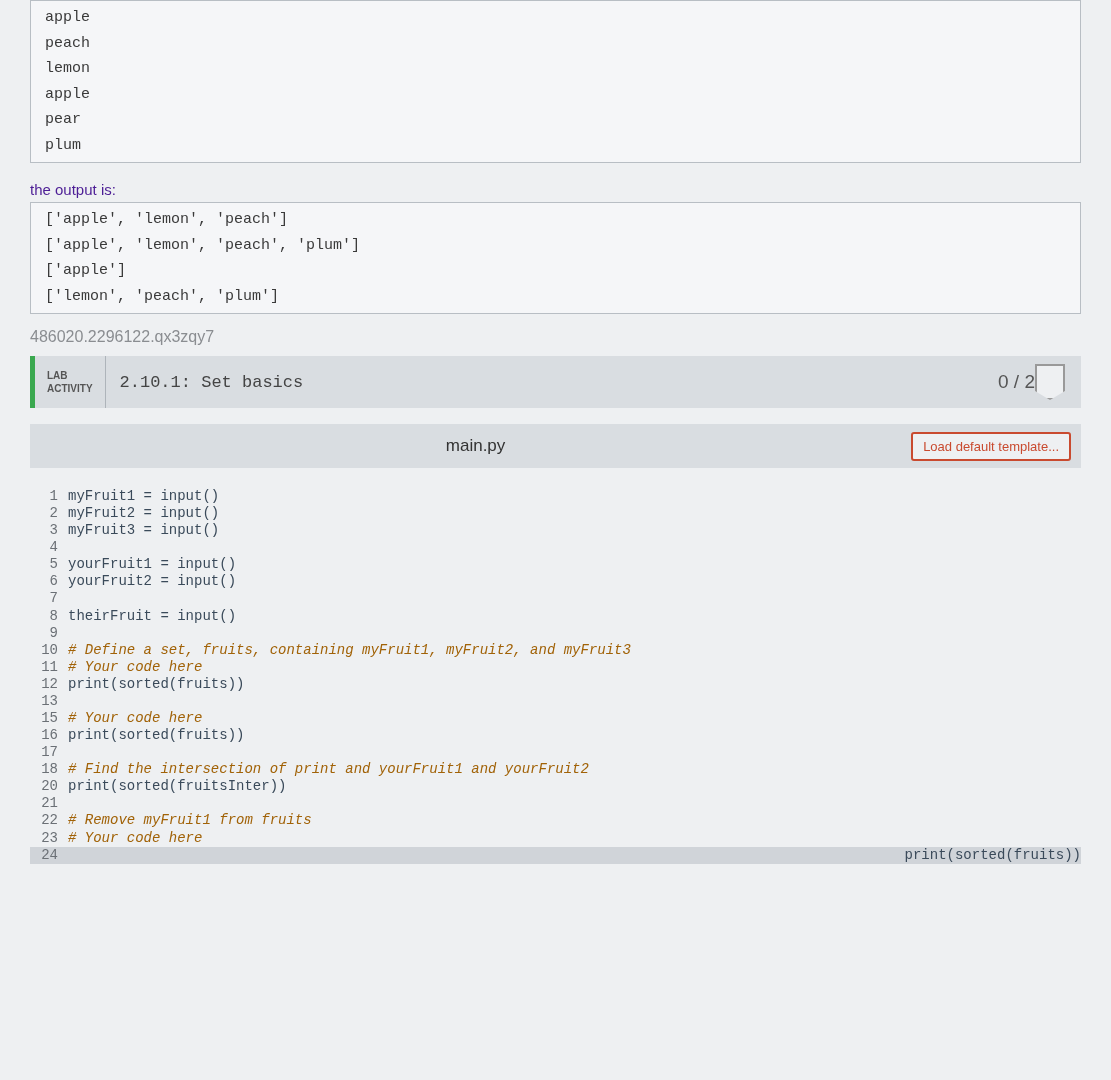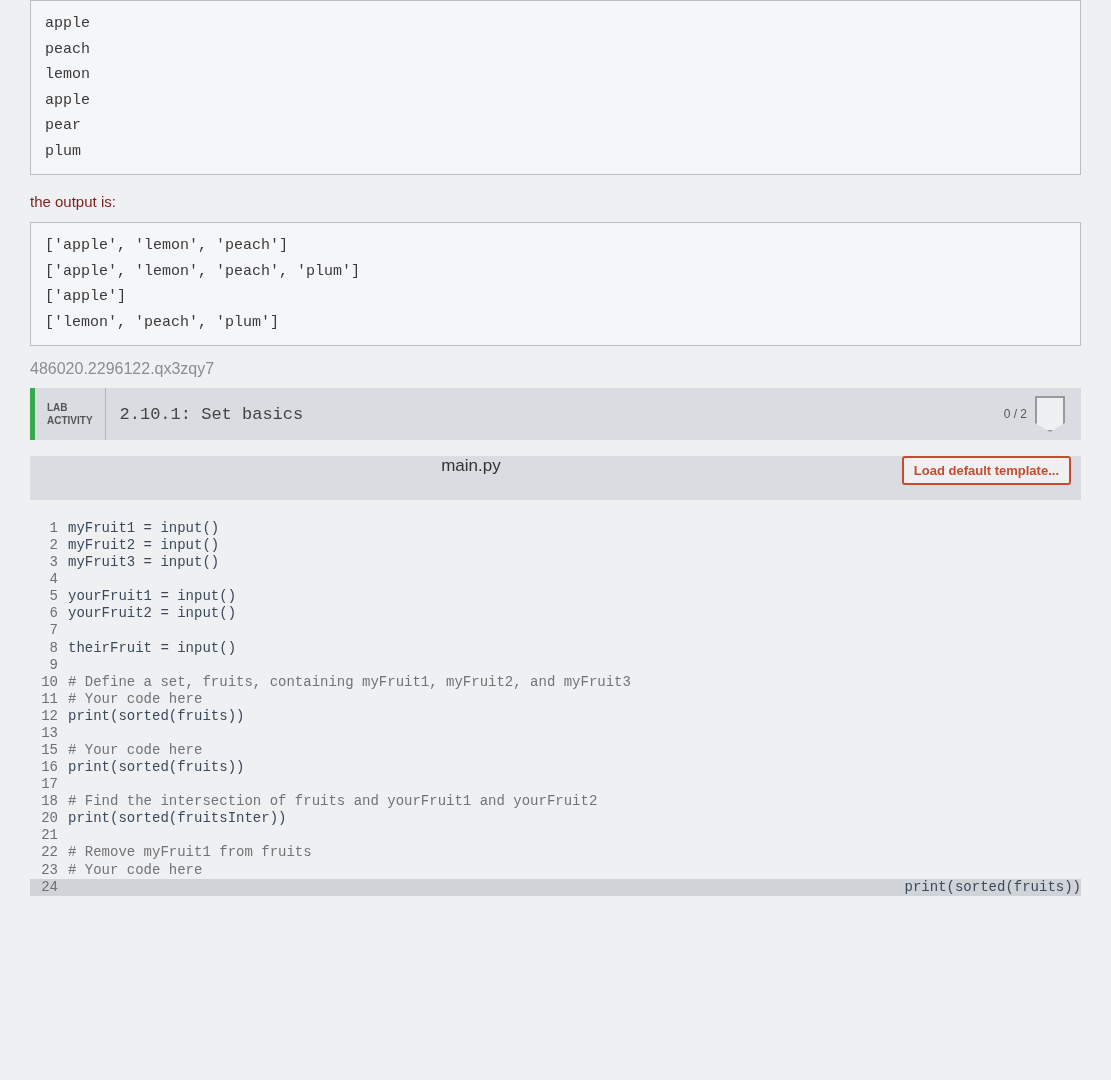--- a/index.html
+++ b/index.html
@@ -6,31 +6,31 @@
     body {
       font-family: Arial, Helvetica, sans-serif;
       background: #eef0f2;
       padding: 0 30px;
       width: 1111px;
       color: #333;
     }
     .code-box {
       border: 1px solid #b8bec4;
       background: #f5f6f8;
-      padding: 10px 14px;
+      padding: 4px 14px;
       font-family: "Courier New", Courier, monospace;
       font-size: 15px;
       line-height: 1.7;
       color: #3a3a3a;
       white-space: pre;
     }
     .output-label {
-      margin: 18px 0 12px 0;
+      margin: 18px 0 4px 0;
       font-size: 15px;
-      color: #7f1d1d;
+      color: #4c1d95;
     }
     .small-id {
       font-size: 16px;
       color: #8a8d91;
       margin: 14px 0 10px 0;
     }
     .lab-header {
       display: flex;
       align-items: stretch;
       background: #d9dde1;
@@ -54,58 +54,57 @@
       padding: 0 14px;
       display: flex;
       align-items: center;
       flex: 1;
       font-family: Liberation Mono, monospace;
     }
     .lab-score {
       display: flex;
       align-items: center;
       padding: 0 16px;
-      font-size: 12px;
+      font-size: 19px;
       color: #555;
-      gap: 8px;
     }
     .score-badge {
       width: 30px;
       height: 36px;
       border: 2px solid #999;
       background: #eef0f2;
       clip-path: polygon(0 0, 100% 0, 100% 75%, 50% 100%, 0 75%);
     }
     .editor-panel {
       background: #eef0f2;
       padding: 16px 0 0 0;
     }
     .file-header {
       display: flex;
-      align-items: flex-start;
+      align-items: center;
       background: #d9dde1;
       height: 44px;
       padding: 0 10px;
       position: relative;
     }
     .file-name {
       flex: 1;
       text-align: center;
       font-size: 17px;
       color: #333;
     }
     .load-template-btn {
       border: 2px solid #c94a2f;
       color: #c94a2f;
       background: #eef0f2;
       font-size: 13px;
       padding: 5px 10px;
       border-radius: 3px;
       cursor: pointer;
-      font-weight: 700;
+      font-weight: 400;
     }
     .code-editor {
       font-family: "Courier New", Courier, monospace;
       font-size: 14px;
       line-height: 1.22;
       background: #eef0f2;
       padding: 20px 0 100px 0;
     }
     .code-line {
       display: flex;
@@ -119,21 +118,21 @@
       text-align: right;
       padding-right: 10px;
       color: #6b7076;
       user-select: none;
       flex-shrink: 0;
     }
     .cl {
       white-space: pre;
       color: #3a4a5a;
     }
-    .comment { color: #737373; }
+    .comment { color: #a16207; font-style: italic; }
   </style>
 </head>
 <body>
 
 <div class="code-box" id="input-box">apple
 peach
 lemon
 apple
 pear
 plum</div>
@@ -224,21 +223,21 @@
       <div class="code-line">
         <span class="ln">16</span>
         <span class="cl">print(sorted(fruits))</span>
       </div>
       <div class="code-line">
         <span class="ln">17</span>
         <span class="cl"></span>
       </div>
       <div class="code-line">
         <span class="ln">18</span>
-        <span class="cl comment"># Find the intersection of fruits and yourFruit1 and yourFruit2</span>
+        <span class="cl comment"># Find the intersection of print and yourFruit1 and yourFruit2</span>
       </div>
       <div class="code-line">
         <span class="ln">20</span>
         <span class="cl">print(sorted(fruitsInter))</span>
       </div>
       <div class="code-line">
         <span class="ln">21</span>
         <span class="cl"></span>
       </div>
       <div class="code-line">

